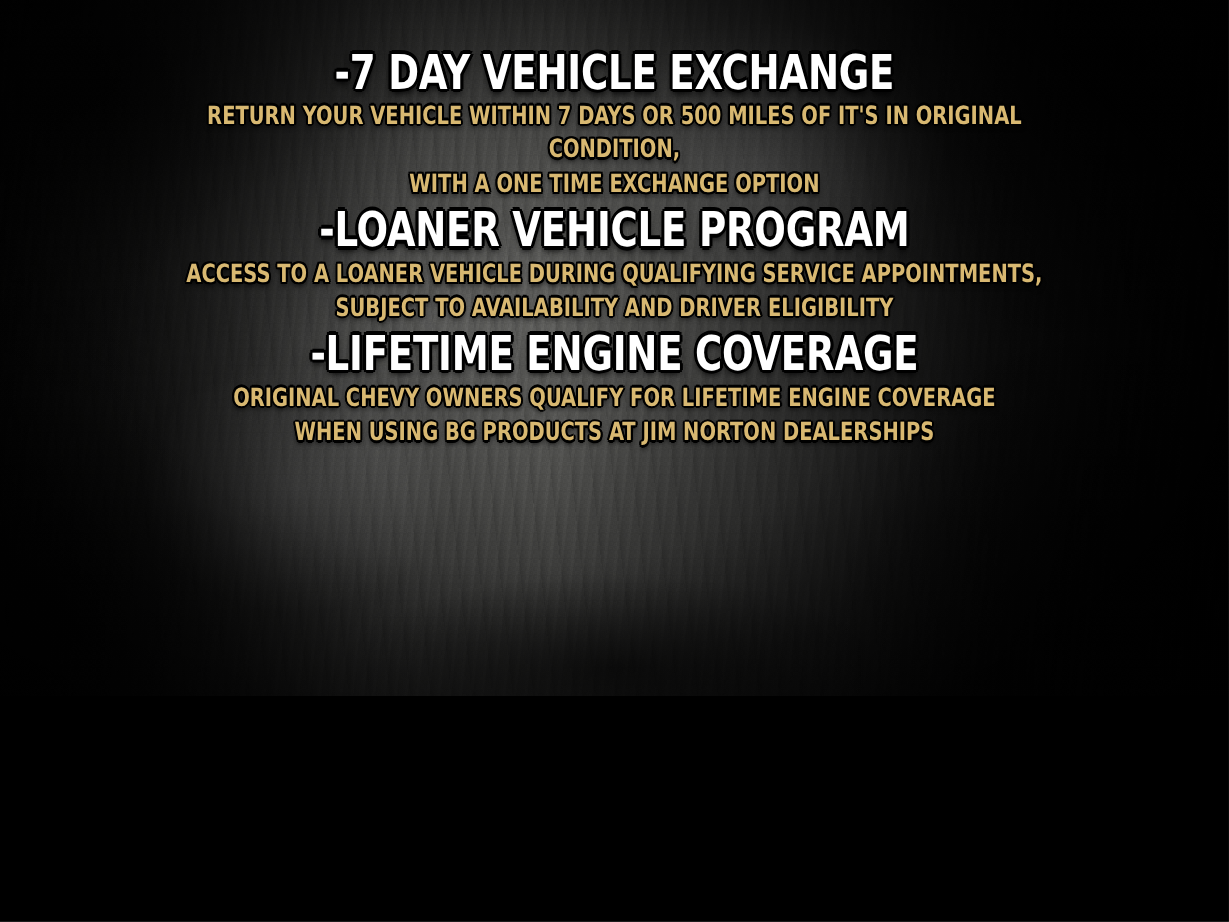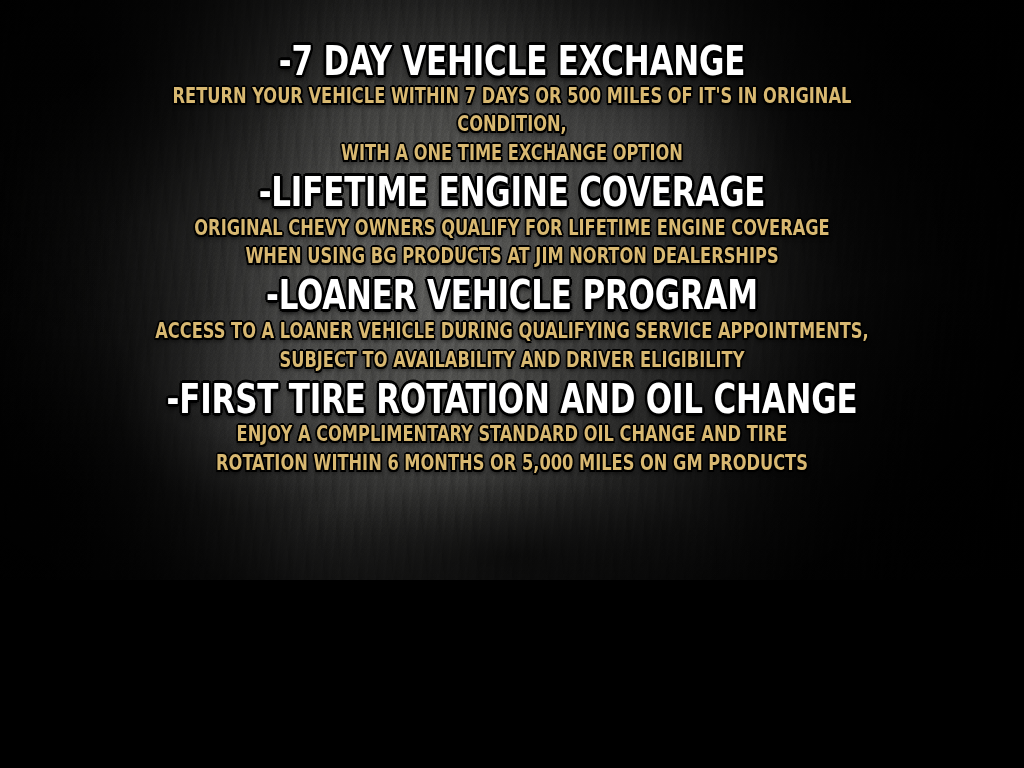--- a/index.html
+++ b/index.html
@@ -121,33 +121,28 @@
 
   <div class="content">
 
     <div class="section">
       <div class="headline">-7 DAY VEHICLE EXCHANGE</div>
       <div class="subline">RETURN YOUR VEHICLE WITHIN 7 DAYS OR 500 MILES OF IT'S IN ORIGINAL CONDITION,</div>
       <div class="subline sub-line-2">WITH A ONE TIME EXCHANGE OPTION</div>
     </div>
 
     <div class="section">
+      <div class="headline">-LOANER VEHICLE PROGRAM</div>
+      <div class="subline">ACCESS TO A LOANER VEHICLE DURING QUALIFYING SERVICE APPOINTMENTS,</div>
+      <div class="subline sub-line-2">SUBJECT TO AVAILABILITY AND DRIVER ELIGIBILITY</div>
+    </div>
+
+    <div class="section">
       <div class="headline">-LIFETIME ENGINE COVERAGE</div>
       <div class="subline">ORIGINAL CHEVY OWNERS QUALIFY FOR LIFETIME ENGINE COVERAGE</div>
       <div class="subline sub-line-2">WHEN USING BG PRODUCTS AT JIM NORTON DEALERSHIPS</div>
     </div>
 
-    <div class="section">
-      <div class="headline">-LOANER VEHICLE PROGRAM</div>
-      <div class="subline">ACCESS TO A LOANER VEHICLE DURING QUALIFYING SERVICE APPOINTMENTS,</div>
-      <div class="subline sub-line-2">SUBJECT TO AVAILABILITY AND DRIVER ELIGIBILITY</div>
-    </div>
 
 
-
-    <div class="section">
-      <div class="headline">-FIRST TIRE ROTATION AND OIL CHANGE</div>
-      <div class="subline">ENJOY A COMPLIMENTARY STANDARD OIL CHANGE AND TIRE</div>
-      <div class="subline sub-line-2">ROTATION WITHIN 6 MONTHS OR 5,000 MILES ON GM PRODUCTS</div>
-    </div>
 
   </div>
 </div>
 
 </body></html>

